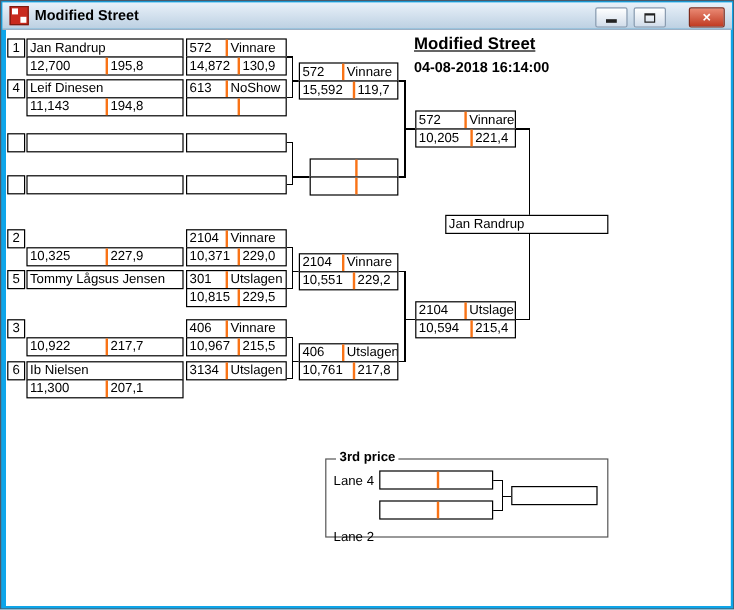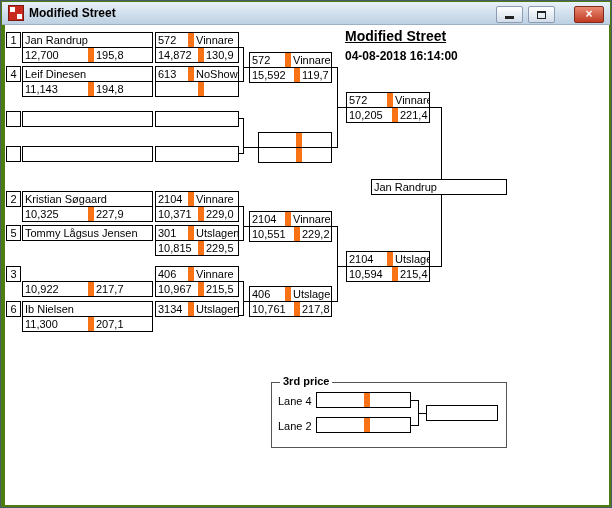--- a/index.html
+++ b/index.html
@@ -1,16 +1,16 @@
 <!DOCTYPE html>
 <html><head>
 <meta charset="utf-8">
 <style>
   html,body{margin:0;padding:0;background:#fff;}
-  .window{position:relative;width:612px;height:508px;background:#4d7c0f;border:1px solid #4a5a6a;
+  .window{position:relative;width:612px;height:508px;background:#0ea5e9;border:1px solid #4a5a6a;
           box-sizing:border-box;font-family:"Liberation Sans",sans-serif;overflow:hidden;}
   .titlebar{position:absolute;left:1px;top:1px;width:608px;height:22px;
             background:linear-gradient(#e9f1f9,#bcd0e2);border-bottom:1px solid #9db0c4;
             display:flex;align-items:center;}
   .app-icon{width:14px;height:14px;margin-left:6px;background:#c92a1e;border:1px solid #7d1a10;
             position:relative;flex:0 0 auto;}
   .app-icon .ai-a{position:absolute;left:1px;top:1px;width:5px;height:5px;background:#fff;}
   .app-icon .ai-b{position:absolute;right:1px;bottom:1px;width:5px;height:5px;background:#fff;}
   .title-text{font-size:12px;font-weight:700;color:#000;margin-left:5px;}
   .controls{position:absolute;right:6px;top:4px;display:flex;gap:5px;align-items:flex-start;}
@@ -18,21 +18,21 @@
        background:linear-gradient(#ffffff,#d2ddea);display:flex;align-items:center;justify-content:center;cursor:default;}
   .btn-close{width:28px;margin-left:14px;background:linear-gradient(#ea8a74,#c03a22);border-color:#7d2a1a;}
   .min-glyph{width:9px;height:3px;background:#222;align-self:flex-end;margin-bottom:3px;}
   .max-glyph{width:9px;height:8px;border:1px solid #222;border-top-width:2px;box-sizing:border-box;background:transparent;}
   .close-glyph{color:#fff;font-size:12px;font-weight:bold;line-height:13px;}
   .client{position:absolute;left:4px;top:24px;width:604px;height:480px;background:#fff;}
   .connectors{position:absolute;left:0;top:0;pointer-events:none;}
   .b{position:absolute;background:#fff;border:1px solid #000;display:flex;box-sizing:border-box;
      font-size:11px;color:#000;}
   .c{display:flex;align-items:center;padding-left:2px;overflow:hidden;white-space:nowrap;box-sizing:border-box;}
-  .b .c+.c{border-left:6px solid #f97316;}
+  .b .c+.c{border-left:2px solid #f97316;}
   .fill{flex:1;}
   .center{justify-content:center;padding-left:0;}
   .hdr-title{position:absolute;font-size:14px;font-weight:bold;text-decoration:underline;color:#000;}
   .hdr-date{position:absolute;font-size:12px;font-weight:bold;color:#000;}
   .group{position:absolute;border:1px solid #555;background:transparent;box-sizing:border-box;}
   .group-label{position:absolute;font-size:11px;font-weight:bold;background:#fff;padding:0 3px;color:#000;}
   .lbl{position:absolute;font-size:11px;color:#000;}
 </style>
 </head>
 <body>
@@ -159,23 +159,20 @@
       <span class="c fill">221,4</span>
     </div>
 
   <div class="b" style="left:370px;top:178px;width:136px;height:16px">
       <span class="c fill">Jan Randrup</span>
     </div>
 
   <div class="b" style="left:5px;top:190px;width:15px;height:16px">
       <span class="c fill center">2</span>
     </div>
-  <div class="b" style="left:21px;top:190px;width:131px;height:16px">
-      <span class="c fill">Kristian Søgaard</span>
-    </div>
   <div class="b" style="left:21px;top:205px;width:131px;height:16px">
       <span class="c" style="width:65px">10,325</span>
       <span class="c fill">227,9</span>
     </div>
   <div class="b" style="left:154px;top:190px;width:84px;height:16px">
       <span class="c" style="width:32px">2104</span>
       <span class="c fill">Vinnare</span>
     </div>
   <div class="b" style="left:154px;top:205px;width:84px;height:16px">
       <span class="c" style="width:42px">10,371</span>
@@ -255,21 +252,21 @@
       <span class="c fill">215,4</span>
     </div>
 
   <div class="group" style="left:270px;top:381px;width:236px;height:66px"></div>
   <div class="group-label" style="left:279px;top:374px">3rd price</div>
   <div class="lbl" style="left:277px;top:394px">Lane 4</div>
   <div class="b" style="left:315px;top:391px;width:95px;height:16px">
       <span class="c" style="width:47px"></span>
       <span class="c fill"></span>
     </div>
-  <div class="lbl" style="left:277px;top:419px">Lane 2</div>
+  <div class="lbl" style="left:277px;top:441px">Lane 2</div>
   <div class="b" style="left:315px;top:416px;width:95px;height:16px">
       <span class="c" style="width:47px"></span>
       <span class="c fill"></span>
     </div>
   <div class="b" style="left:425px;top:404px;width:72px;height:16px">
       <span class="c fill"></span>
     </div>
 
 </div>
 

